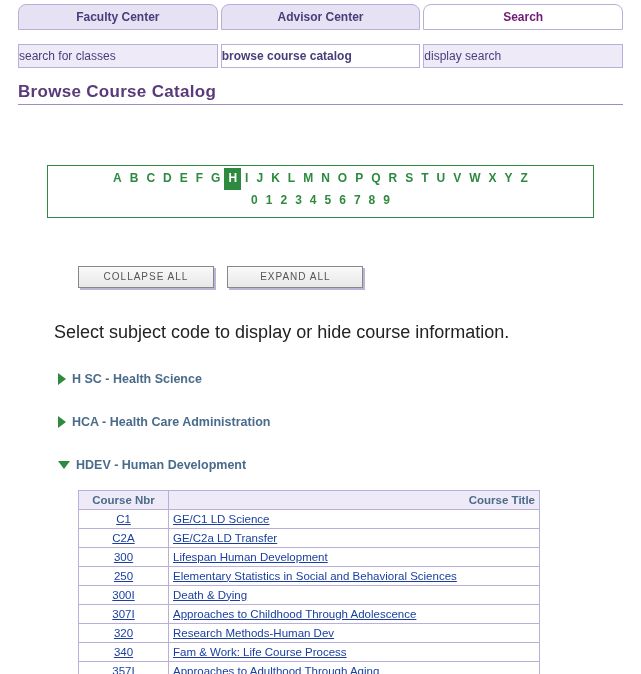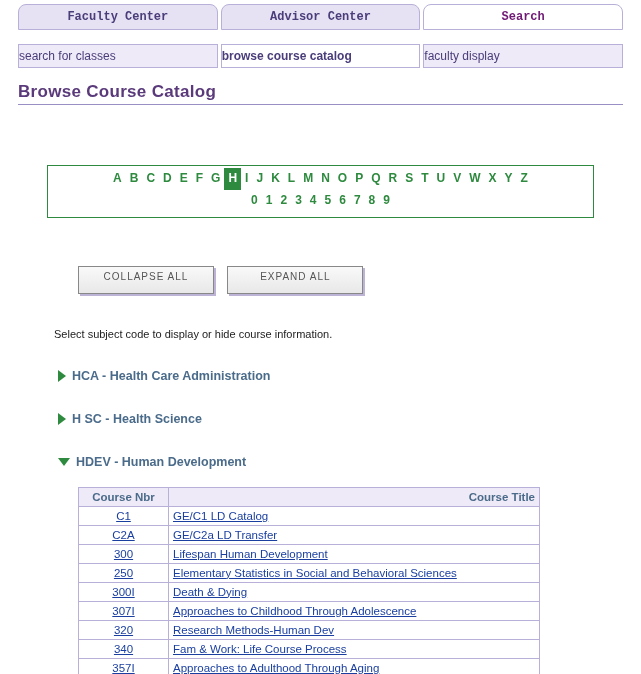--- a/index.html
+++ b/index.html
@@ -9,21 +9,20 @@
     font-family: Arial, Helvetica, sans-serif;
     font-size: 12px;
     color: #333;
     background: #fff;
     width: 641px;
   }
   .tabs-row {
     display: flex;
     gap: 3px;
     padding: 4px 18px 12px 18px;
-    font-family: Liberation Mono, monospace;
   }
   .tab {
     flex: 1;
     text-align: center;
     padding: 5px 0;
     font-size: 12px;
     font-weight: bold;
     border: 1px solid #b8b0d8;
     border-top-left-radius: 8px;
     border-top-right-radius: 8px;
@@ -85,37 +84,37 @@
   .alpha-item.selected {
     background: #2d8a3e;
     color: #fff;
   }
   .btn-row {
     margin: 48px 0 0 78px;
   }
   .action-btn {
     display: inline-block;
     width: 136px;
-    height: 28px;
+    height: 22px;
     line-height: 20px;
     text-align: center;
     font-family: Verdana, sans-serif;
     font-size: 10px;
     letter-spacing: 1px;
     color: #555;
     border: 1px solid #888;
     background: linear-gradient(#f9f9f9,#e8e8e8);
     box-shadow: 2px 2px 0 #bcb3d6;
     margin-right: 10px;
     cursor: pointer;
     text-transform: uppercase;
   }
   .instruction {
     margin: 34px 0 0 54px;
-    font-size: 11px;
+    font-size: 18px;
     color: #222;
     font-family: Verdana, sans-serif;
   }
   .subject-row {
     margin: 28px 0 0 58px;
     font-family: Verdana, sans-serif;
   }
   .subject-row .tri {
     display: inline-block;
     width: 0; height: 0;
@@ -175,55 +174,55 @@
 <div class="crop">
 
 <div class="tabs-row" id="tabs-row">
       <div class="tab">Faculty Center</div>
       <div class="tab">Advisor Center</div>
       <div class="tab active">Search</div>
     </div>
 <div class="subtabs-row" id="subtabs-row">
       <div class="subtab">search for classes</div>
       <div class="subtab active">browse course catalog</div>
-      <div class="subtab">faculty display</div>
+      <div class="subtab">display search</div>
     </div>
 
 <div class="page-title">Browse Course Catalog</div>
 <div class="title-underline"></div>
 
 <div class="alpha-box">
   <div id="letters-row"><span class="alpha-item">A</span><span class="alpha-item">B</span><span class="alpha-item">C</span><span class="alpha-item">D</span><span class="alpha-item">E</span><span class="alpha-item">F</span><span class="alpha-item">G</span><span class="alpha-item selected">H</span><span class="alpha-item">I</span><span class="alpha-item">J</span><span class="alpha-item">K</span><span class="alpha-item">L</span><span class="alpha-item">M</span><span class="alpha-item">N</span><span class="alpha-item">O</span><span class="alpha-item">P</span><span class="alpha-item">Q</span><span class="alpha-item">R</span><span class="alpha-item">S</span><span class="alpha-item">T</span><span class="alpha-item">U</span><span class="alpha-item">V</span><span class="alpha-item">W</span><span class="alpha-item">X</span><span class="alpha-item">Y</span><span class="alpha-item">Z</span></div>
   <div id="digits-row"><span class="alpha-item">0</span><span class="alpha-item">1</span><span class="alpha-item">2</span><span class="alpha-item">3</span><span class="alpha-item">4</span><span class="alpha-item">5</span><span class="alpha-item">6</span><span class="alpha-item">7</span><span class="alpha-item">8</span><span class="alpha-item">9</span></div>
 </div>
 
 <div class="btn-row">
   <span class="action-btn">Collapse All</span>
   <span class="action-btn">Expand All</span>
 </div>
 
 <div class="instruction">Select subject code to display or hide course information.</div>
 
 <div id="subjects">
+      <div class="subject-row"><span class="tri tri-right"></span><span class="subject-label">H SC - Health Science</span></div>
       <div class="subject-row"><span class="tri tri-right"></span><span class="subject-label">HCA - Health Care Administration</span></div>
-      <div class="subject-row"><span class="tri tri-right"></span><span class="subject-label">H SC - Health Science</span></div>
       <div class="subject-row"><span class="tri tri-down"></span><span class="subject-label">HDEV - Human Development</span></div>
     </div>
 
 <table class="course-table">
   <thead>
     <tr>
       <th class="nbr">Course Nbr</th>
       <th class="title">Course Title</th>
     </tr>
   </thead>
   <tbody id="course-body">
         <tr>
           <td class="nbr"><a>C1</a></td>
-          <td><a>GE/C1 LD Catalog</a></td>
+          <td><a>GE/C1 LD Science</a></td>
         </tr>
         <tr>
           <td class="nbr"><a>C2A</a></td>
           <td><a>GE/C2a LD Transfer</a></td>
         </tr>
         <tr>
           <td class="nbr"><a>300</a></td>
           <td><a>Lifespan Human Development</a></td>
         </tr>
         <tr>

